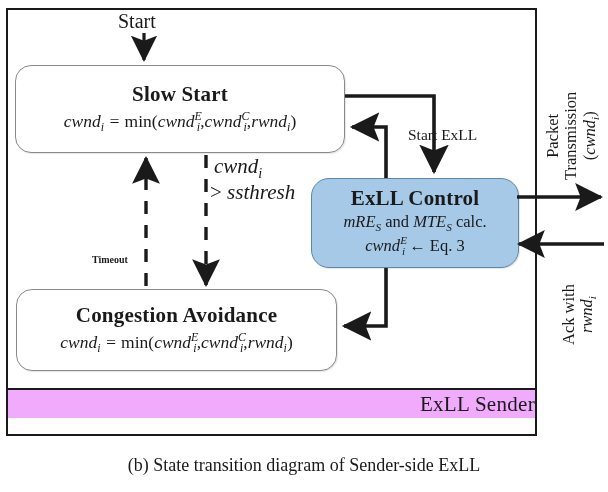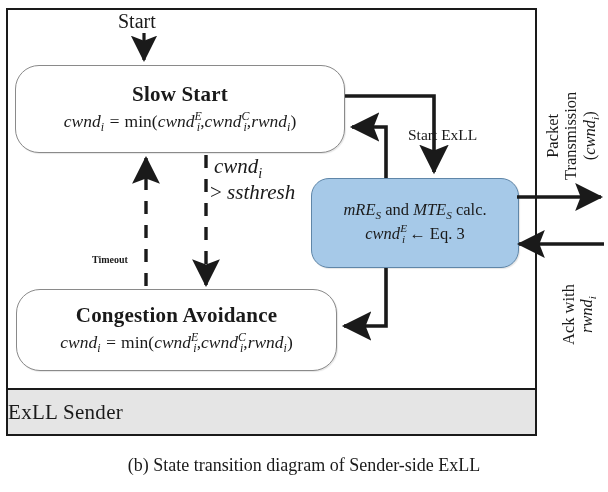--- a/index.html
+++ b/index.html
@@ -31,36 +31,36 @@
     border: 2px solid #1a1a1a;
     box-sizing: border-box;
     background: #fff;
   }
   
   .sender-bar {
     position: absolute;
     left: 8px;
     top: 388px;
     width: 527px;
-    height: 46px;
-    background: #e5e5e5;
+    height: 30px;
+    background: #f0abfc;
     border-top: 2px solid #1a1a1a;
     box-sizing: border-box;
     display: flex;
     align-items: center;
-    justify-content: flex-start;
+    justify-content: flex-end;
     font-size: 21px;
     letter-spacing: .3px;
   }
   
   .state-box {
     position: absolute;
     box-sizing: border-box;
     border: 1.3px solid #8a8a8a;
-    border-radius: 24px;
+    border-radius: 16px;
     background: #ffffff;
     display: flex;
     flex-direction: column;
     align-items: center;
     justify-content: center;
     box-shadow: 1px 1px 1px rgba(0,0,0,.10);
   }
   .state-box .title {
     font-weight: bold;
     font-size: 21px;
@@ -148,20 +148,21 @@
   </div>
 
   <div class="state-box" id="congestion-avoidance">
     <div class="title">Congestion Avoidance</div>
     <div class="eq">
       <i class="m">cwnd</i><span class="dn">i</span>&nbsp;=&nbsp;<span class="rm">min(</span><i class="m">cwnd</i><span class="up">E</span><span class="dn" style="margin-left:-5px">i</span><span class="rm">,</span><i class="m">cwnd</i><span class="up">C</span><span class="dn" style="margin-left:-6px">i</span><span class="rm">,</span><i class="m">rwnd</i><span class="dn">i</span><span class="rm">)</span>
     </div>
   </div>
 
   <div class="state-box" id="exll-control">
+    <div class="title">ExLL Control</div>
     <div class="eq">
       <i class="m">mRE</i><span class="dn">S</span>&nbsp;<span class="rm">and</span>&nbsp;<i class="m">MTE</i><span class="dn">S</span>&nbsp;<span class="rm">calc.</span>
     </div>
     <div class="eq">
       <i class="m">cwnd</i><span class="up">E</span><span class="dn" style="margin-left:-5px">i</span>&nbsp;<span class="rm">←</span>&nbsp;<span class="rm">Eq.&nbsp;3</span>
     </div>
   </div>
 
   <div class="sender-bar">
     <span>ExLL Sender</span>

